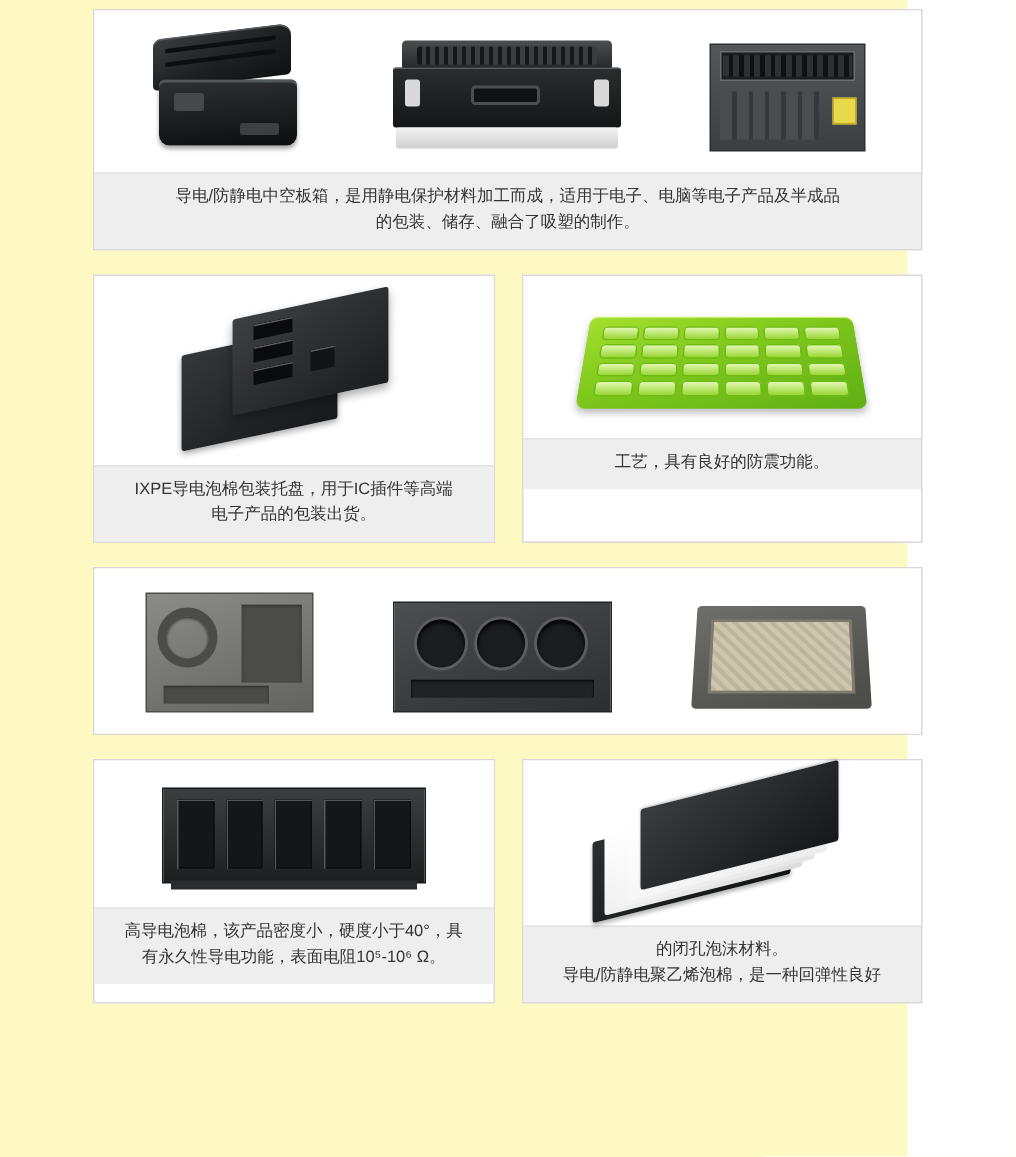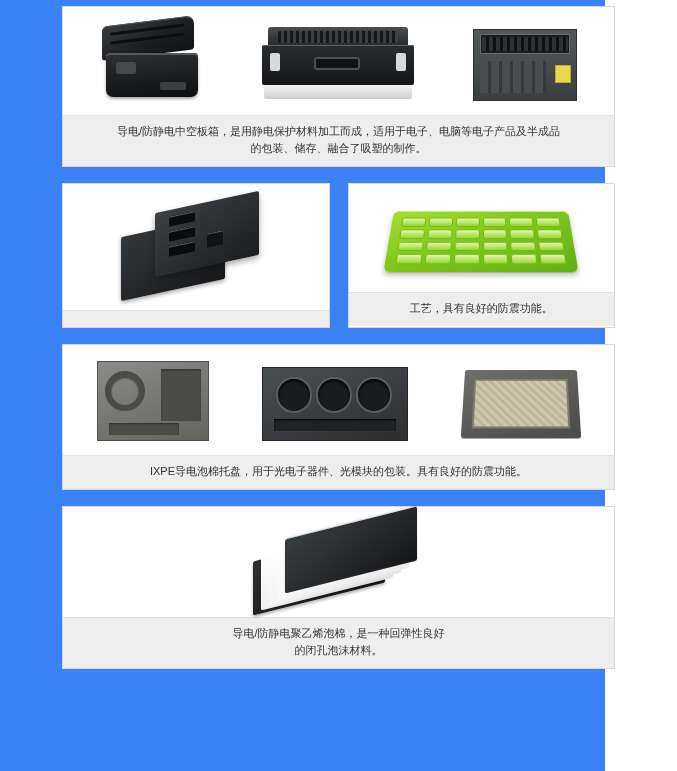--- a/index.html
+++ b/index.html
@@ -6,21 +6,21 @@
   html, body {
     margin: 0; padding: 0;
     width: 677px;
     background: #ffffff;
     font-family: "Liberation Sans", sans-serif;
   }
   #page {
     position: relative;
     width: 605px;
     min-height: 771px;
-    background: #3b82f6;
+    background: #fef9c3;
     padding: 0;
   }
 
   .section {
     margin: 0 auto;
     width: 677px;
     padding: 6px 0 10px 0;
   }
 
   
@@ -322,20 +322,22 @@
           <div class="ph foamsheets">
             <div class="plate p1"></div>
             <div class="plate p2"></div>
             <div class="cav c1"></div>
             <div class="cav c2"></div>
             <div class="cav c3"></div>
             <div class="cav c4"></div>
           </div>
         </div>
         <div class="caption">
+          <span class="line">IXPE导电泡棉包装托盘，用于IC插件等高端</span>
+          <span class="line">电子产品的包装出货。</span>
         </div>
       </div>
 
       <div class="card">
         <div class="imgstrip single">
           <div class="ph greentray">
             <div class="slab"></div>
             <div class="cells">
               <i></i>
                 <i></i>
@@ -390,42 +392,58 @@
           <div class="ring r3"></div>
           <div class="bar"></div>
         </div>
 
         <div class="ph pulptray">
           <div class="frame"></div>
           <div class="inner"></div>
         </div>
 
       </div>
-      <div class="caption">
-        <span class="line">IXPE导电泡棉托盘，用于光电子器件、光模块的包装。具有良好的防震功能。</span>
-      </div>
     </div>
   </div>
 
   <div class="section">
     <div class="row2">
 
+      <div class="card">
+        <div class="imgstrip single">
+          <div class="ph hardfoam">
+            <div class="block"></div>
+            <div class="slots">
+              <i></i>
+                <i></i>
+                <i></i>
+                <i></i>
+                <i></i>
+            </div>
+            <div class="foot"></div>
+          </div>
+        </div>
+        <div class="caption">
+          <span class="line">高导电泡棉，该产品密度小，硬度小于40°，具</span>
+          <span class="line">有永久性导电功能，表面电阻10⁵-10⁶ Ω。</span>
+        </div>
+      </div>
 
       <div class="card">
         <div class="imgstrip single">
           <div class="ph sheets">
             <div class="sh s1"></div>
             <div class="sh s2"></div>
             <div class="sh s3"></div>
             <div class="sh s4"></div>
             <div class="sh s5"></div>
           </div>
         </div>
         <div class="caption">
+          <span class="line">的闭孔泡沫材料。</span>
           <span class="line">导电/防静电聚乙烯泡棉，是一种回弹性良好</span>
-          <span class="line">的闭孔泡沫材料。</span>
         </div>
       </div>
 
     </div>
   </div>
 
 </div>
 
 </body></html>

